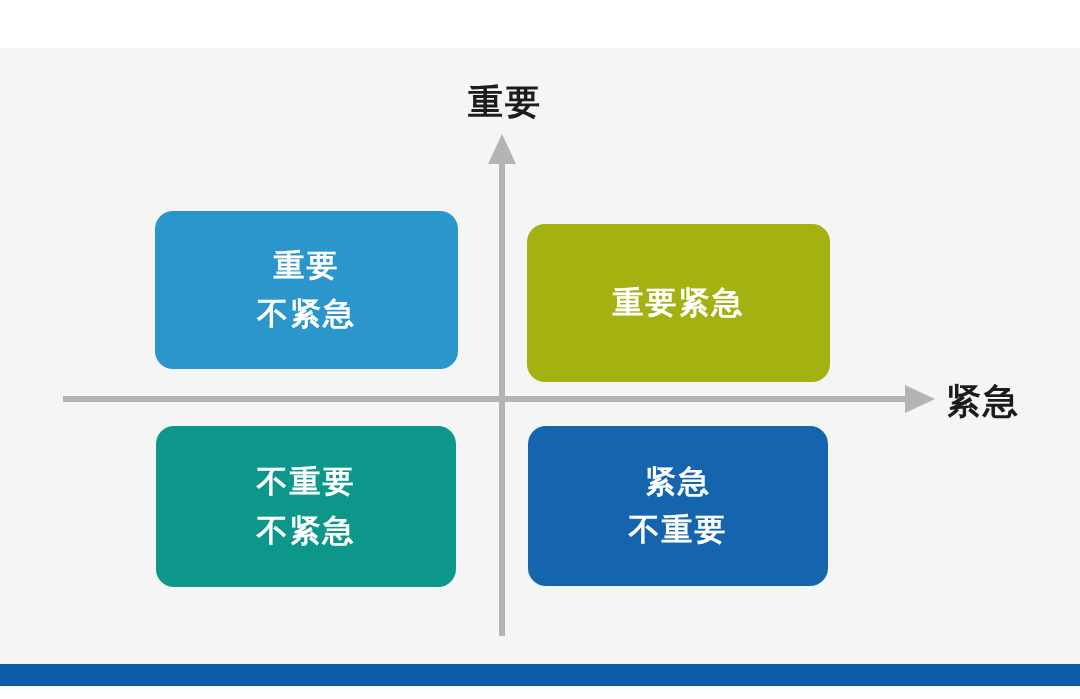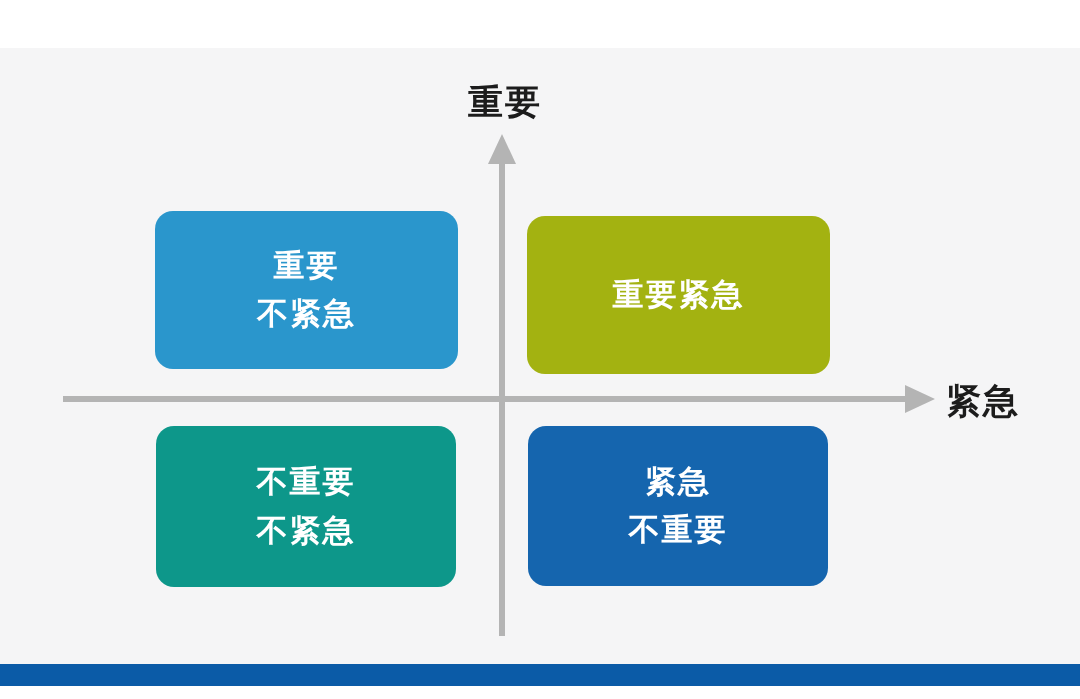--- a/index.html
+++ b/index.html
@@ -49,21 +49,21 @@
     text-align:center;letter-spacing:2px;
   }
   .quad::before{
     content:"";
     position:absolute;z-index:-1;
     top:5px;left:15px;right:-15px;bottom:-3px;
     background:var(--edge,#555);
     border-radius:18px;
   }
   .quad.tl{left:155px;top:163px;width:303px;height:158px;}
-  .quad.tr{left:527px;top:168px;width:303px;height:158px;}
+  .quad.tr{left:527px;top:176px;width:303px;height:158px;}
   .quad.bl{left:156px;top:378px;width:300px;height:161px;}
   .quad.br{left:528px;top:378px;width:300px;height:160px;}
   .quad .ln:empty{display:none;}
   
   .divider-bar{
     position:absolute;left:0;top:616px;width:1080px;height:22px;
     background:var(--bar,#0b5ba7);
   }
   .footer{
     position:absolute;left:0;top:638px;width:1080px;height:61px;

